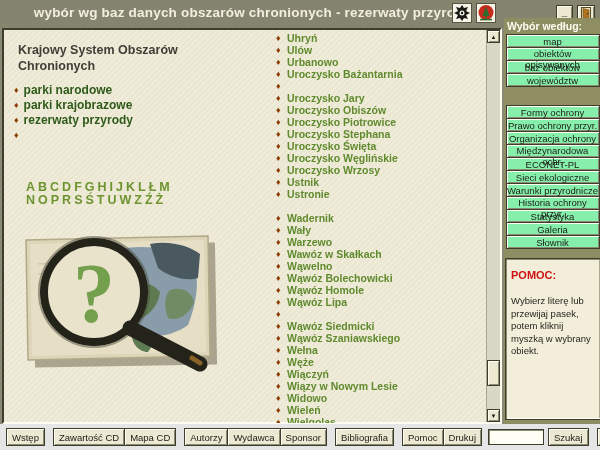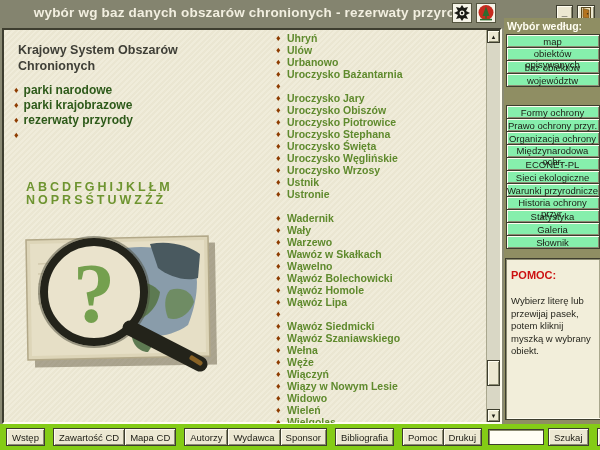--- a/index.html
+++ b/index.html
@@ -69,21 +69,21 @@
     box-shadow:inset 1px 1px 0 #8b8b72, inset -1px -1px 0 #fffdf0; }
   .help-title { font-size:11px; font-weight:bold; color:#cc1111; padding:10px 0 0 5px; }
   .help-text { font-size:9.5px; color:#26261e; line-height:12.5px; padding:14px 14px 0 5px; }
   .help-scrollbar { position:absolute; right:1px; top:1px; width:12px; height:158px;
     background:#dedacb; border-left:1px solid #a9a78e; }
   .hs-btn { position:absolute; left:0; width:11px; height:11px; background:#ece8d2;
     border:1px solid #3d3d2e; box-shadow:inset 1px 1px 0 #fffdf0, inset -1px -1px 0 #8b8b72;
     font-size:5px; color:#1c1c14; text-align:center; line-height:10px; cursor:pointer; }
 
   
-  .bottombar { position:absolute; left:0; top:424px; width:600px; height:26px; background:#84cc16;
+  .bottombar { position:absolute; left:0; top:424px; width:600px; height:26px; background:#e5e5e5;
     display:flex; align-items:center; padding-left:6px; }
   .bb-btn { height:18px; background:#ece8d2; border:1px solid #3d3d2e;
     box-shadow:inset 1px 1px 0 #fffdf0, inset -1px -1px 0 #8b8b72;
     font-family:"Liberation Sans", sans-serif; font-size:9.5px; color:#1c1c14;
     padding:0 5px; cursor:pointer; white-space:nowrap; }
   .grouped { margin-left:-1px; }
   .gap { margin-left:8px; }
   .bb-input { width:56px; height:16px; margin-left:6px; border:1px solid #3d3d2e;
     box-shadow:inset 1px 1px 0 #8b8b72; background:#fffef4; font-size:10px; padding:0 3px; }
   .bb-small { font-weight:bold; }

